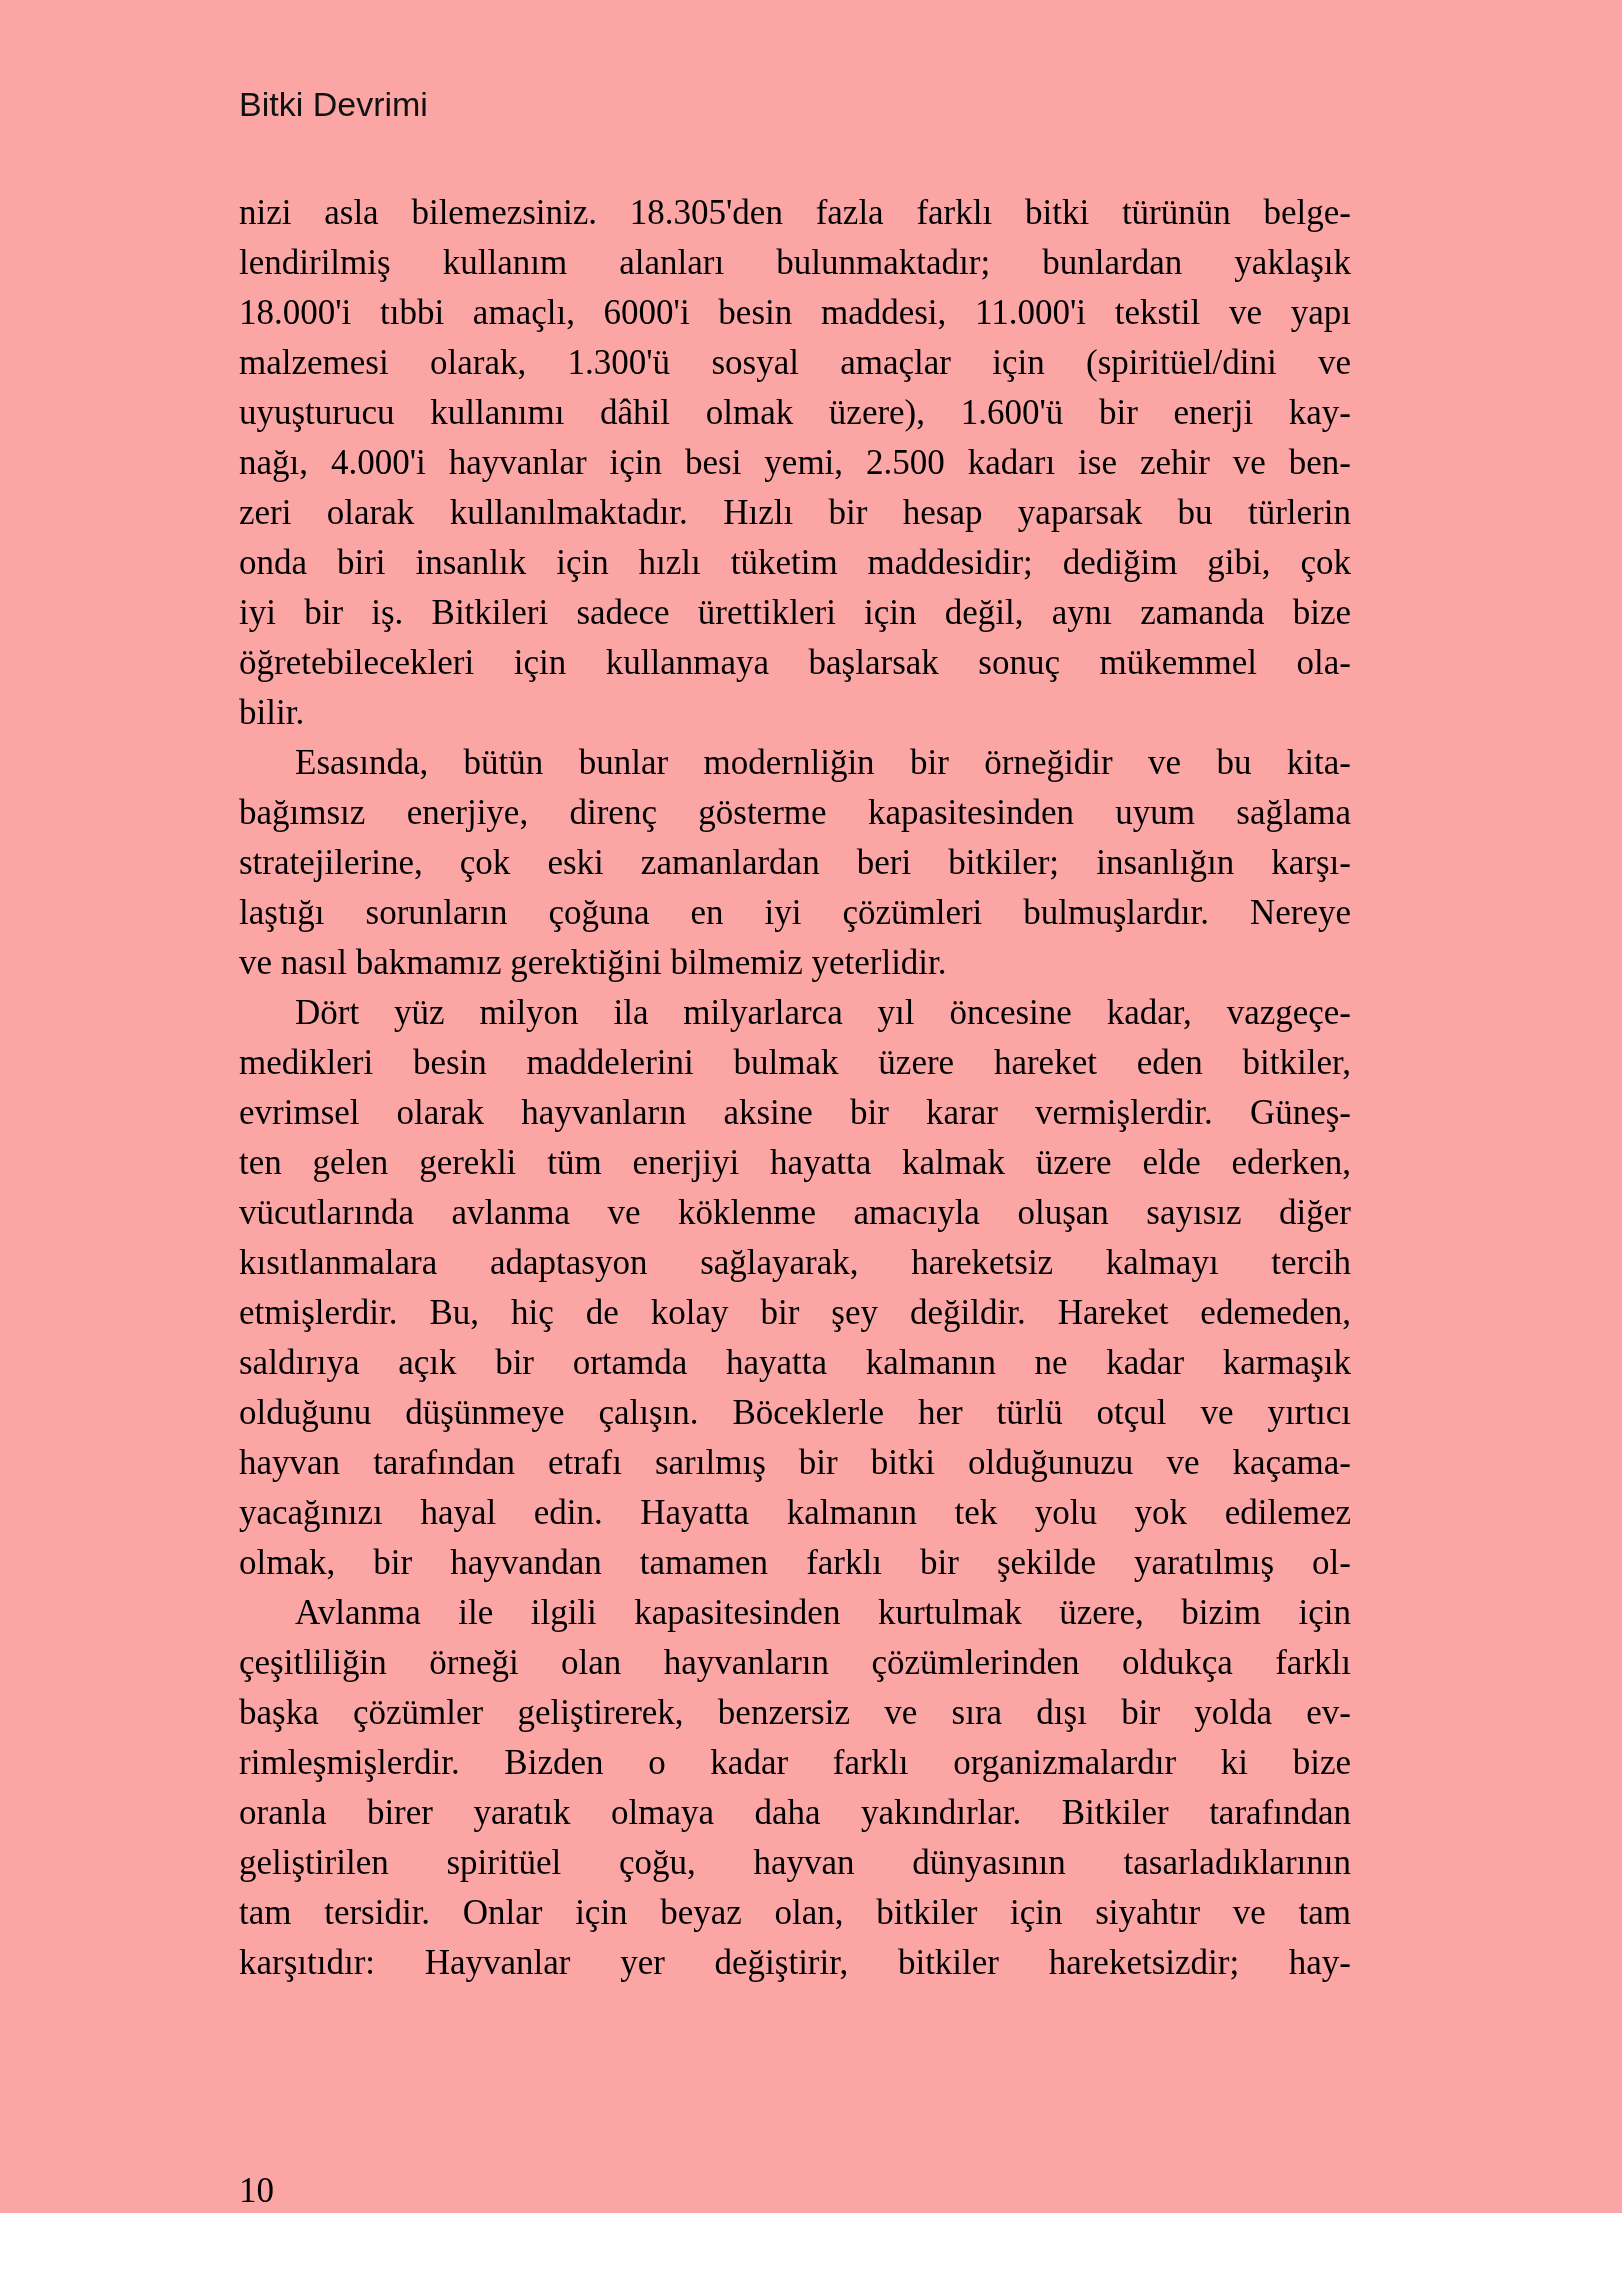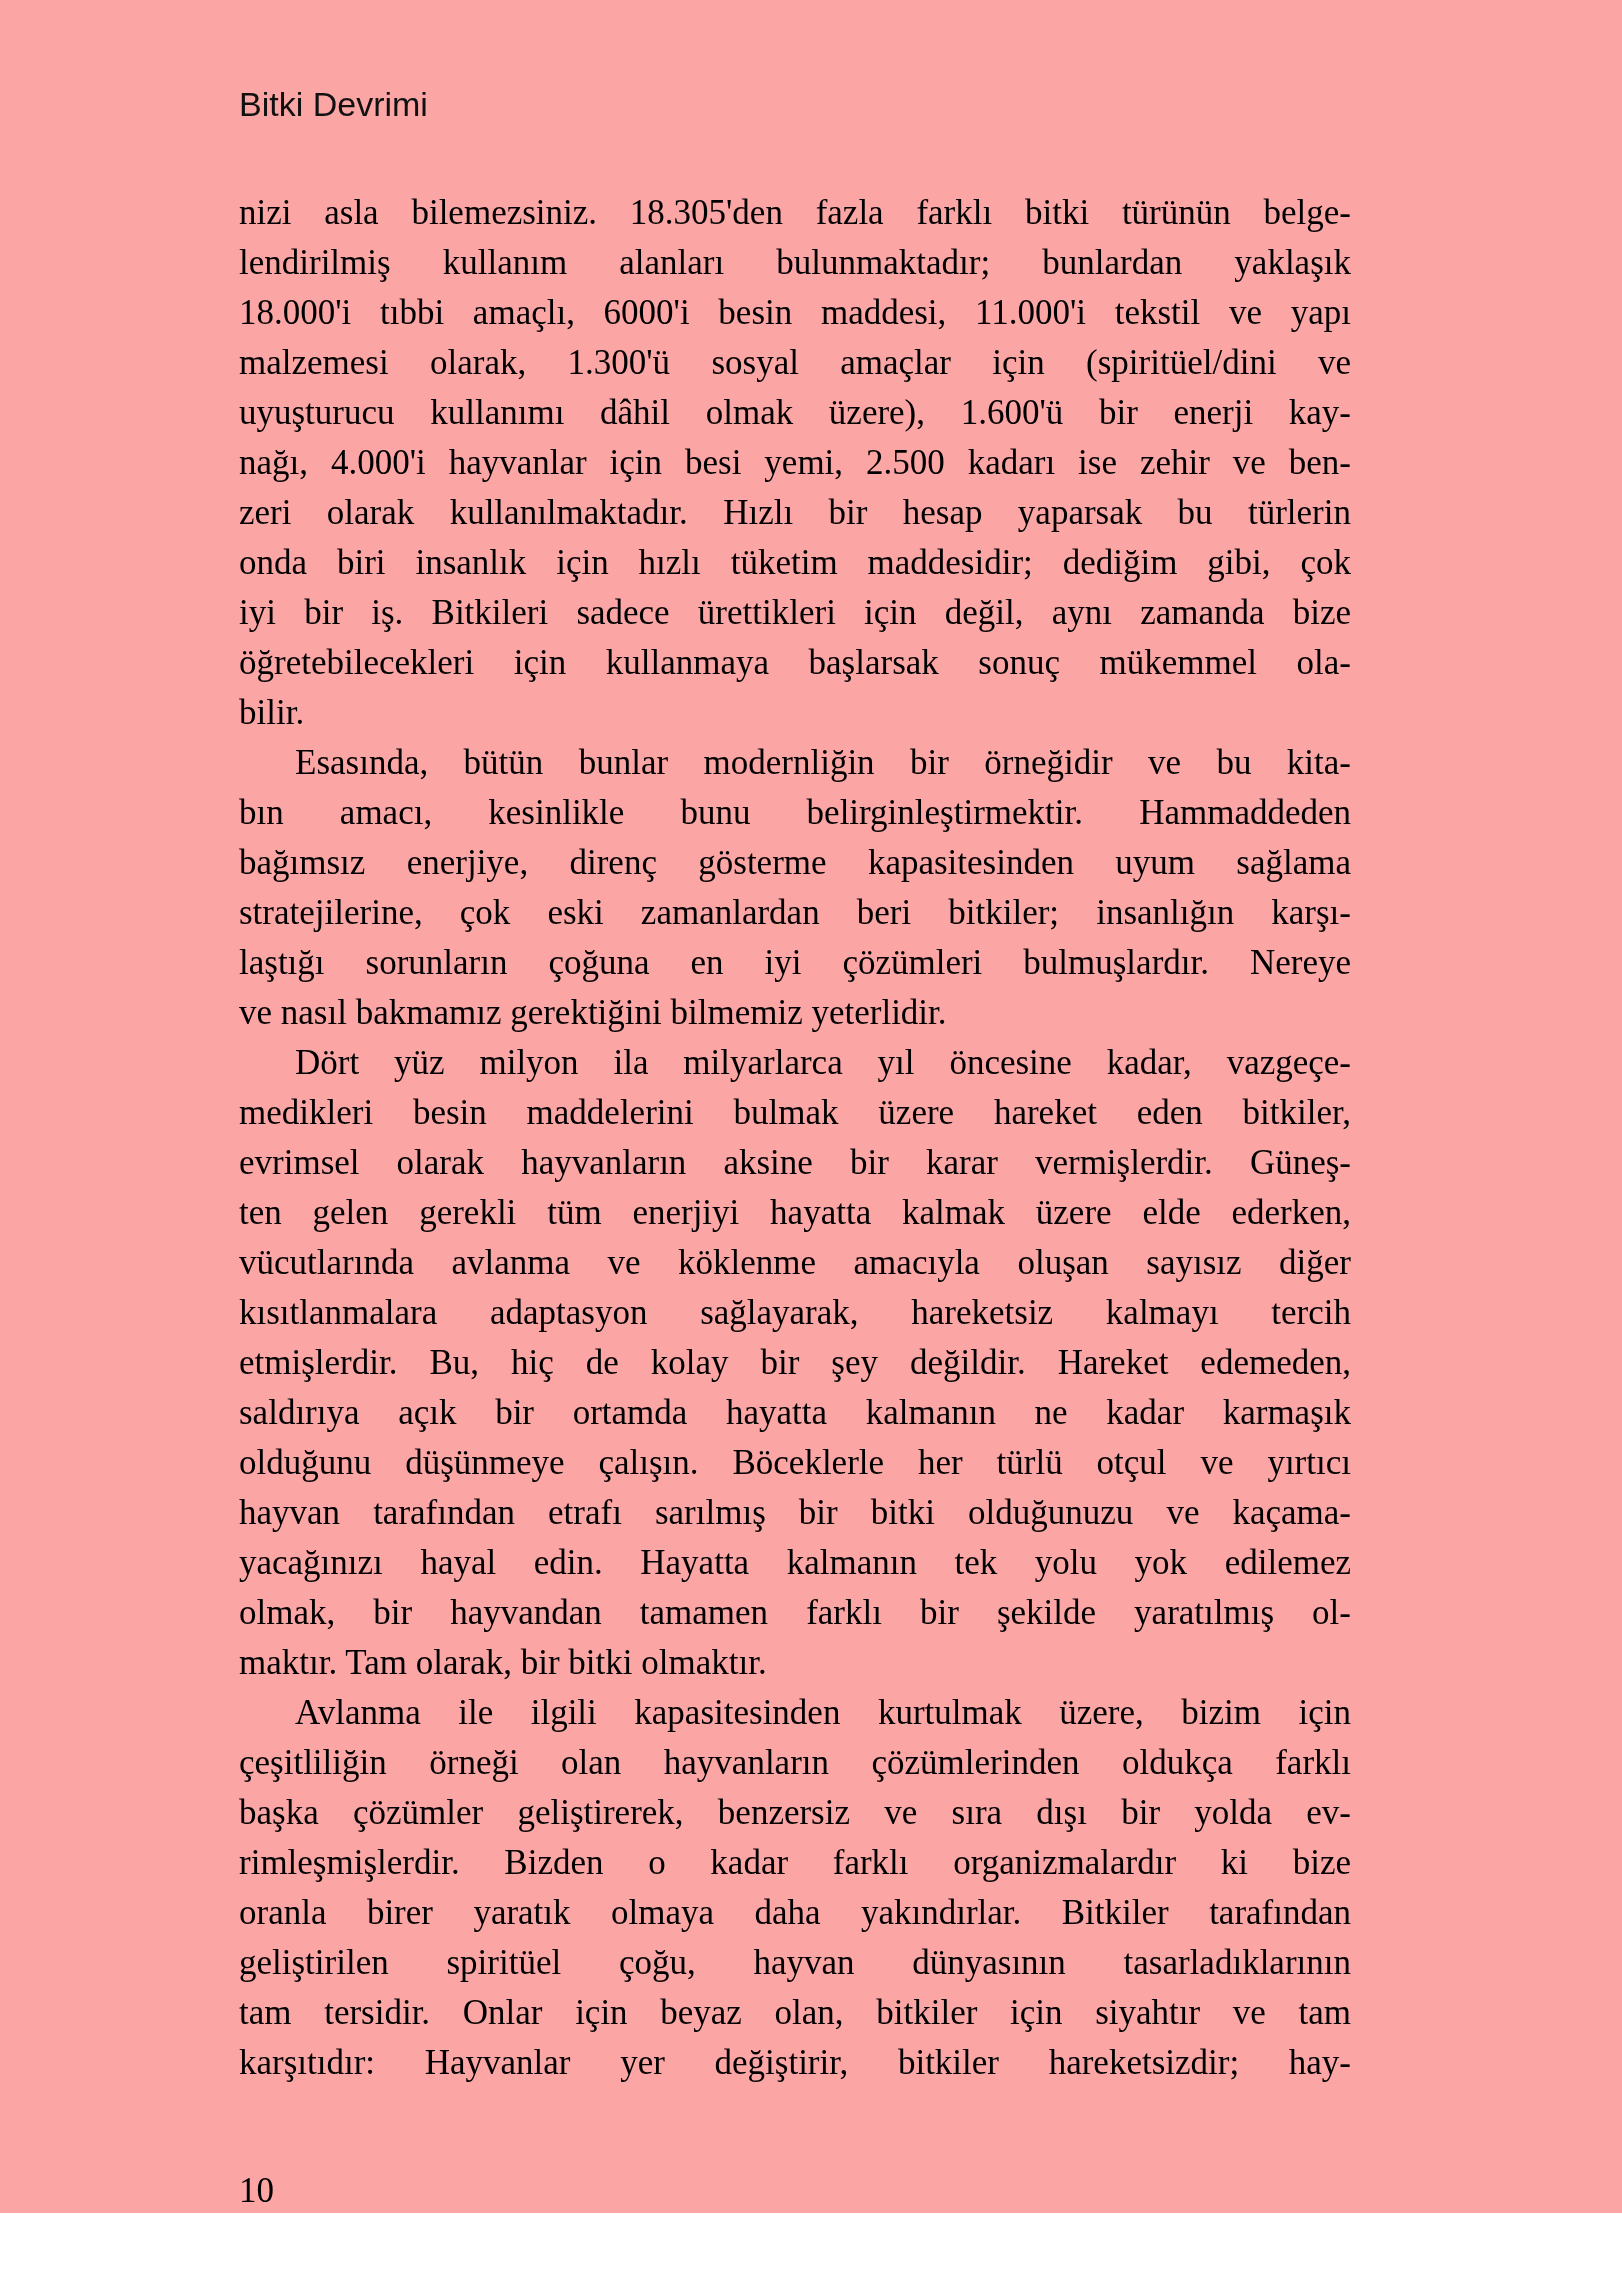--- a/index.html
+++ b/index.html
@@ -70,39 +70,37 @@
     <div class="line">malzemesi olarak, 1.300'ü sosyal amaçlar için (spiritüel/dini ve</div>
     <div class="line">uyuşturucu kullanımı dâhil olmak üzere), 1.600'ü bir enerji kay-</div>
     <div class="line">nağı, 4.000'i hayvanlar için besi yemi, 2.500 kadarı ise zehir ve ben-</div>
     <div class="line">zeri olarak kullanılmaktadır. Hızlı bir hesap yaparsak bu türlerin</div>
     <div class="line">onda biri insanlık için hızlı tüketim maddesidir; dediğim gibi, çok</div>
     <div class="line">iyi bir iş. Bitkileri sadece ürettikleri için değil, aynı zamanda bize</div>
     <div class="line">öğretebilecekleri için kullanmaya başlarsak sonuç mükemmel ola-</div>
     <div class="line endp">bilir.</div>
 
     <div class="line indent">Esasında, bütün bunlar modernliğin bir örneğidir ve bu kita-</div>
-    <div class="line">bın amacı, kesinlikle bunu belirginleştirmektir. Hammaddeden</div>
     <div class="line">bağımsız enerjiye, direnç gösterme kapasitesinden uyum sağlama</div>
     <div class="line">stratejilerine, çok eski zamanlardan beri bitkiler; insanlığın karşı-</div>
     <div class="line">laştığı sorunların çoğuna en iyi çözümleri bulmuşlardır. Nereye</div>
     <div class="line endp">ve nasıl bakmamız gerektiğini bilmemiz yeterlidir.</div>
 
     <div class="line indent">Dört yüz milyon ila milyarlarca yıl öncesine kadar, vazgeçe-</div>
     <div class="line">medikleri besin maddelerini bulmak üzere hareket eden bitkiler,</div>
     <div class="line">evrimsel olarak hayvanların aksine bir karar vermişlerdir. Güneş-</div>
     <div class="line">ten gelen gerekli tüm enerjiyi hayatta kalmak üzere elde ederken,</div>
     <div class="line">vücutlarında avlanma ve köklenme amacıyla oluşan sayısız diğer</div>
     <div class="line">kısıtlanmalara adaptasyon sağlayarak, hareketsiz kalmayı tercih</div>
     <div class="line">etmişlerdir. Bu, hiç de kolay bir şey değildir. Hareket edemeden,</div>
     <div class="line">saldırıya açık bir ortamda hayatta kalmanın ne kadar karmaşık</div>
     <div class="line">olduğunu düşünmeye çalışın. Böceklerle her türlü otçul ve yırtıcı</div>
     <div class="line">hayvan tarafından etrafı sarılmış bir bitki olduğunuzu ve kaçama-</div>
     <div class="line">yacağınızı hayal edin. Hayatta kalmanın tek yolu yok edilemez</div>
     <div class="line">olmak, bir hayvandan tamamen farklı bir şekilde yaratılmış ol-</div>
-    <div class="line endp">maktır. Tam olarak, bir bitki olmaktır.</div>
 
     <div class="line indent">Avlanma ile ilgili kapasitesinden kurtulmak üzere, bizim için</div>
     <div class="line">çeşitliliğin örneği olan hayvanların çözümlerinden oldukça farklı</div>
     <div class="line">başka çözümler geliştirerek, benzersiz ve sıra dışı bir yolda ev-</div>
     <div class="line">rimleşmişlerdir. Bizden o kadar farklı organizmalardır ki bize</div>
     <div class="line">oranla birer yaratık olmaya daha yakındırlar. Bitkiler tarafından</div>
     <div class="line">geliştirilen spiritüel çoğu, hayvan dünyasının tasarladıklarının</div>
     <div class="line">tam tersidir. Onlar için beyaz olan, bitkiler için siyahtır ve tam</div>
     <div class="line">karşıtıdır: Hayvanlar yer değiştirir, bitkiler hareketsizdir; hay-</div>
   </div>

